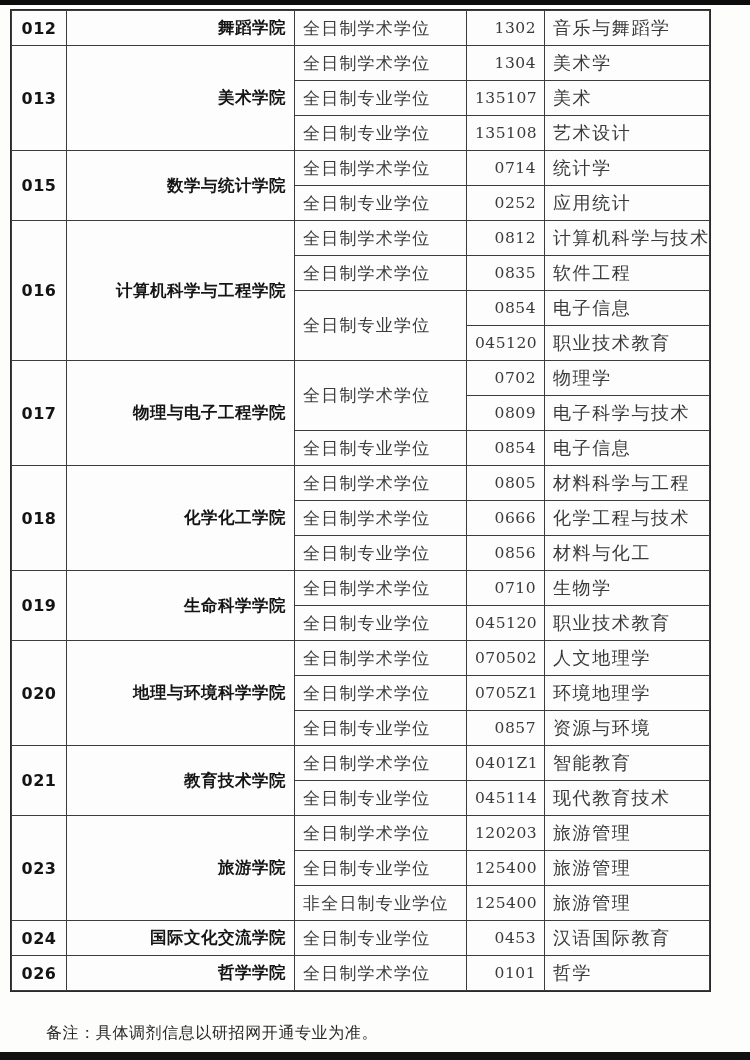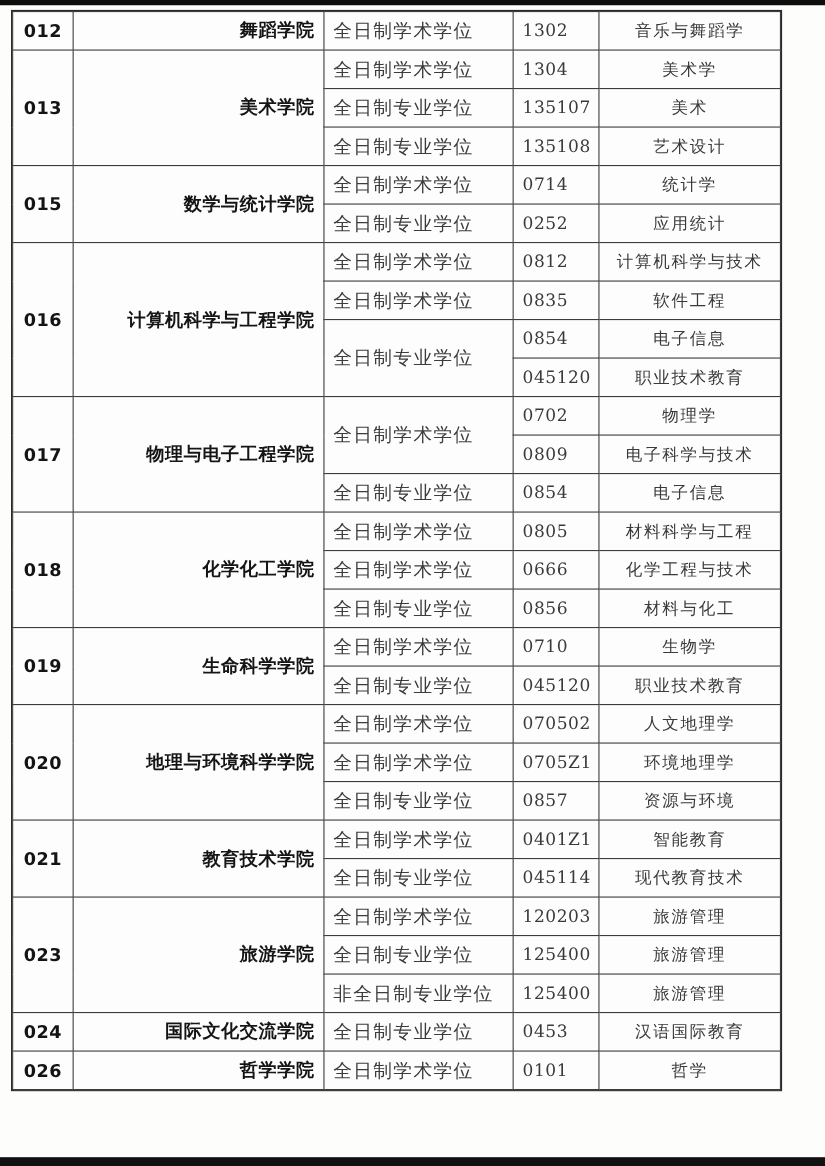--- a/index.html
+++ b/index.html
@@ -85,29 +85,29 @@
     font-size: 17px;
     color: #3c3c3c;
     letter-spacing: 1.2px;
     text-align: left;
     padding-left: 10px;
   }
   td.num {
     font-family: "DejaVu Serif", "Liberation Serif", serif;
     font-size: 15.5px;
     color: #3a3a3a;
-    text-align: left;
+    text-align: right;
     padding-left: 8px;
     letter-spacing: 0.5px;
   }
   td.major {
     font-family: "DejaVu Serif", "Liberation Serif", serif;
-    font-size: 15px;
+    font-size: 18px;
     color: #3a3a3a;
-    text-align: center;
+    text-align: left;
     padding-left: 9px;
     letter-spacing: 1.6px;
     white-space: nowrap;
   }
   tr { height: 35px; }
 
   .footnote {
     position: absolute;
     left: 46px;
     top: 1018px;
@@ -307,18 +307,19 @@
           <td class="code">026</td>
           <td class="name">哲学学院</td>
           <td class="dtype">全日制学术学位</td>
           <td class="num">0101</td>
           <td class="major">哲学</td>
         </tr>
 
       </tbody>
     </table>
 
+    <div class="footnote">备注：具体调剂信息以研招网开通专业为准。</div>
 
   </div>
 
   <div class="band-bottom"></div>
 
 </div>
 
 </body></html>

